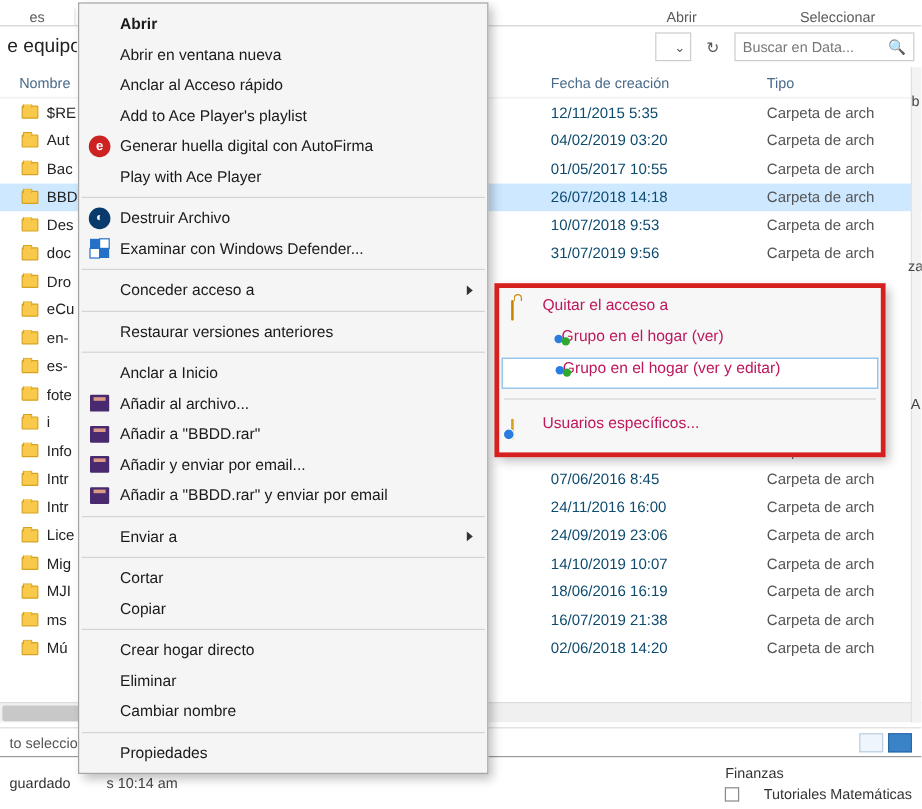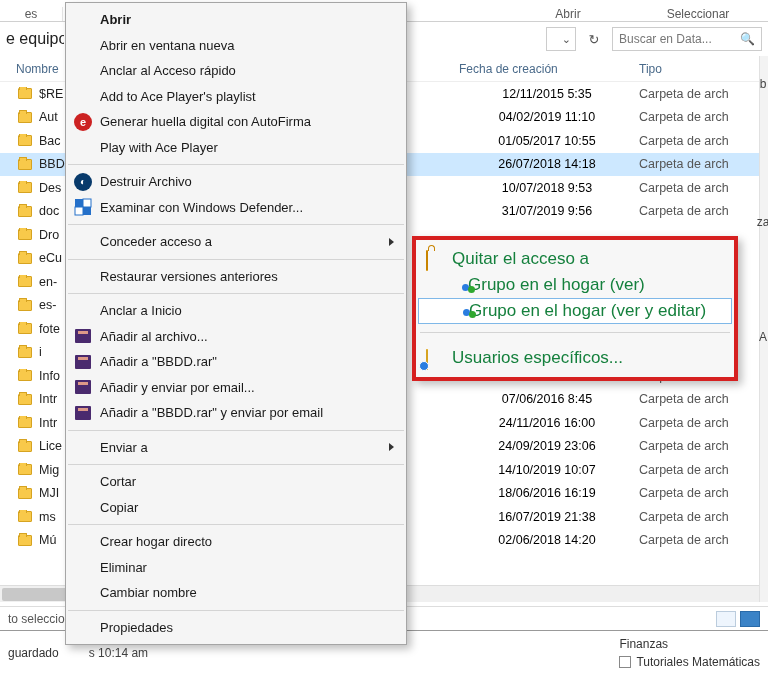--- a/index.html
+++ b/index.html
@@ -89,21 +89,21 @@
   .rows { }
   .row {
     display:flex;
     height:23.5px;
     align-items:center;
     font-size:12.5px;
     color:#222;
   }
   .row.sel { background:#cde8ff; }
   .row .c-name { width:455px; padding-left:18px; display:flex; align-items:center; gap:7px; overflow:hidden; white-space:nowrap;}
-  .row .c-date { width:180px; color:#000000; padding-left:4px;text-align:center;}
+  .row .c-date { width:180px; color:#0c4a6e; padding-left:4px;}
   .row .c-tipo { flex:1; color:#555; padding-left:4px; white-space:nowrap; overflow:hidden;}
   .folder-icon { display:inline-block; width:14px; height:11px; background:#f8c94a; border:1px solid #d6a321; border-radius:1px; position:relative;}
   .folder-icon::before{content:"";position:absolute;top:-3px;left:0;width:6px;height:3px;background:#f8c94a;border:1px solid #d6a321;border-bottom:none;border-radius:1px 1px 0 0;}
 
   .hscroll {
     position:absolute; bottom:0; left:0; right:0; height:17px;
     background:#f0f0f0; border-top:1px solid #ddd;
     display:flex; align-items:center;
   }
   .hscroll .thumb { height:13px; background:#c8c8c8; width:220px; margin-left:2px; border-radius:2px;}
@@ -176,26 +176,26 @@
     top: 236px;
     left: 412px;
     width: 326px;
     background:#f7f7f7;
     border:4px solid #d62020;
     box-shadow: 4px 4px 8px rgba(0,0,0,0.25);
     padding:6px 0;
     z-index:101;
   }
   .subitem {
-    display:flex; align-items:center;
+    display:flex; align-items:flex-start;
     height:26px;
     padding:0 14px 0 36px;
     position:relative;
-    font-size:17px;
-    color:#15803d;
+    font-size:13px;
+    color:#be185d;
   }
   .subitem.hover { background:#fff; border:1px solid #7fb8e8; height:26px; margin:0 2px; padding-left:34px;}
   .subsep { height:1px; background:#d4d4d4; margin:8px 4px 12px 4px;}
   .subicon { position:absolute; left:10px; top:50%; transform:translateY(-50%); width:16px; height:16px;}
   .ico-lock { width:10px;height:12px;border:1.5px solid #c88400;border-radius:2px;background:#ffd36b;position:relative;margin:2px auto 0;}
   .ico-lock::before{content:"";position:absolute;top:-6px;left:1px;width:5px;height:5px;border:1.5px solid #c88400;border-bottom:none;border-radius:4px 4px 0 0;}
   .ico-people { position:relative;}
   .ico-people .p1,.ico-people .p2{position:absolute;width:7px;height:7px;border-radius:50%;}
   .ico-people .p1{background:#2a7de0;left:0;top:2px;}
   .ico-people .p2{background:#2fa82f;left:6px;top:4px;}
@@ -241,21 +241,21 @@
           <span>$RE</span>
         </div>
         <div class="c-date">12/11/2015 5:35</div>
         <div class="c-tipo">Carpeta de arch</div>
       </div>
       <div class="row">
         <div class="c-name">
           <span class="folder-icon"></span>
           <span>Aut</span>
         </div>
-        <div class="c-date">04/02/2019 11:10</div>
+        <div class="c-date">04/02/2019 03:20</div>
         <div class="c-tipo">Carpeta de arch</div>
       </div>
       <div class="row">
         <div class="c-name">
           <span class="folder-icon"></span>
           <span>Bac</span>
         </div>
         <div class="c-date">01/05/2017 10:55</div>
         <div class="c-tipo">Carpeta de arch</div>
       </div>
@@ -426,21 +426,21 @@
     <div class="viewbtn"></div>
     <div class="viewbtn sel"></div>
   </div>
 </div>
 
 <div class="bottomtask">
   <span>guardado</span>
   <span class="time">s 10:14 am</span>
   <div class="rightpane">
     <span>Finanzas</span>
-    <span style="display:flex;align-items:center;gap:5px">
+    <span style="display:flex;align-items:center;gap:20px">
       <span style="width:12px;height:12px;border:1px solid #888;display:inline-block"></span>
       <span>Tutoriales Matemáticas</span>
     </span>
   </div>
 </div>
 
 <div class="ctxmenu" id="ctxmenu">
     <div class="ctxitem bold">
       <span>Abrir</span>
     </div>

